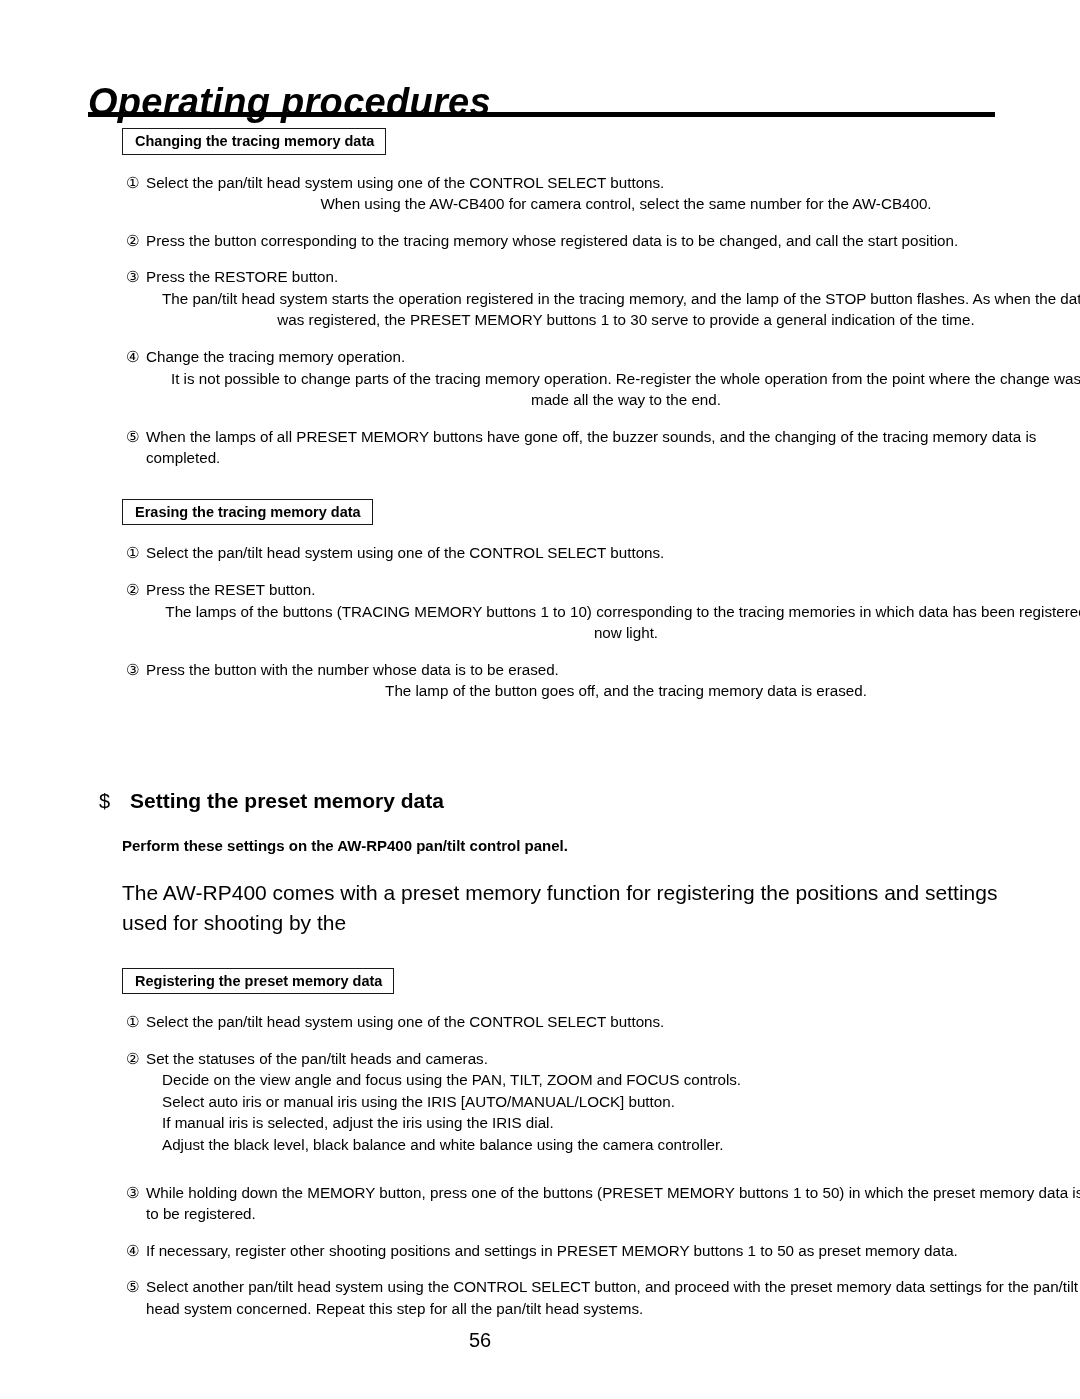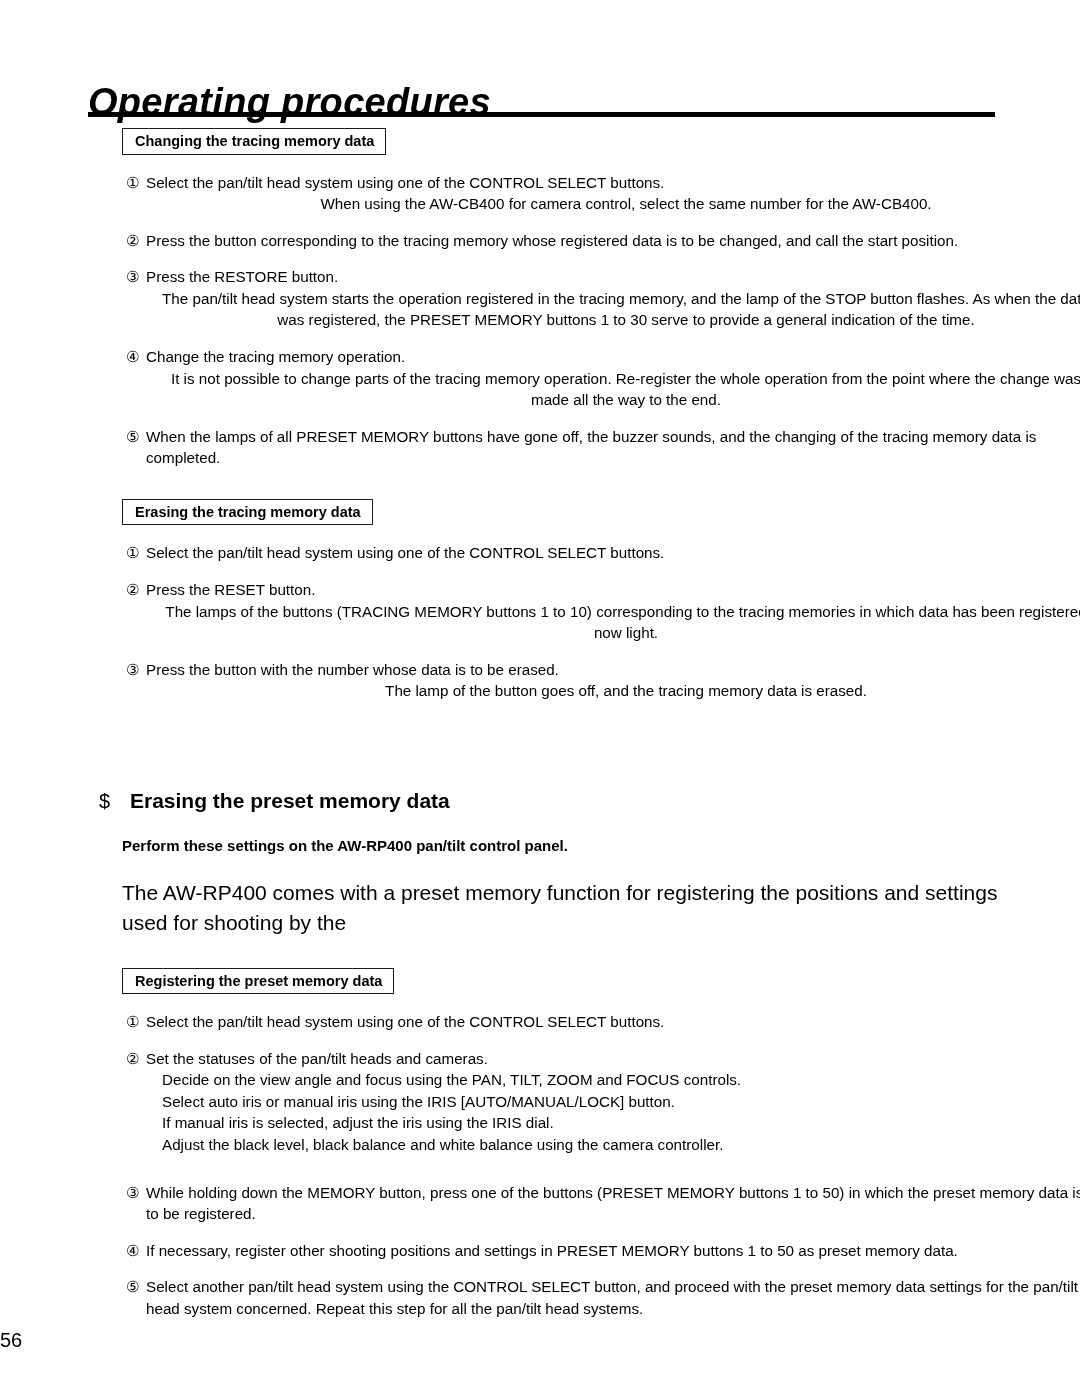--- a/index.html
+++ b/index.html
@@ -134,20 +134,21 @@
     line-height: 1.42;
   }
   .body-para .line { display: block; }
 
   
   .page-number {
     position: absolute;
     left: 0;
     top: 1330px;
     width: 960px;
+    text-align: center;
     font-size: 20px;
     line-height: 1;
   }
 </style>
 </head>
 <body>
 
 <div class="page">
 
   <h1 class="page-title">Operating procedures</h1>
@@ -206,21 +207,21 @@
         <span class="line">Press the button with the number whose data is to be erased.</span>
         <span class="line sub">The lamp of the button goes off, and the tracing memory data is erased.</span>
       </li>
     </ul>
 
     <div style="height:86px"></div>
 
     
     <div class="dollar-heading">
       <span class="marker">$</span>
-      <span>Erasing the preset memory data</span>
+      <span>Setting the preset memory data</span>
     </div>
 
     <div style="height:22px"></div>
 
     <div class="bold-note">Perform these settings on the AW-RP400 pan/tilt control panel.</div>
 
     <div style="height:22px"></div>
 
     <div class="body-para">
       <span class="line">The AW-RP400 comes with a preset memory function for registering the positions and settings used for shooting by the</span>

